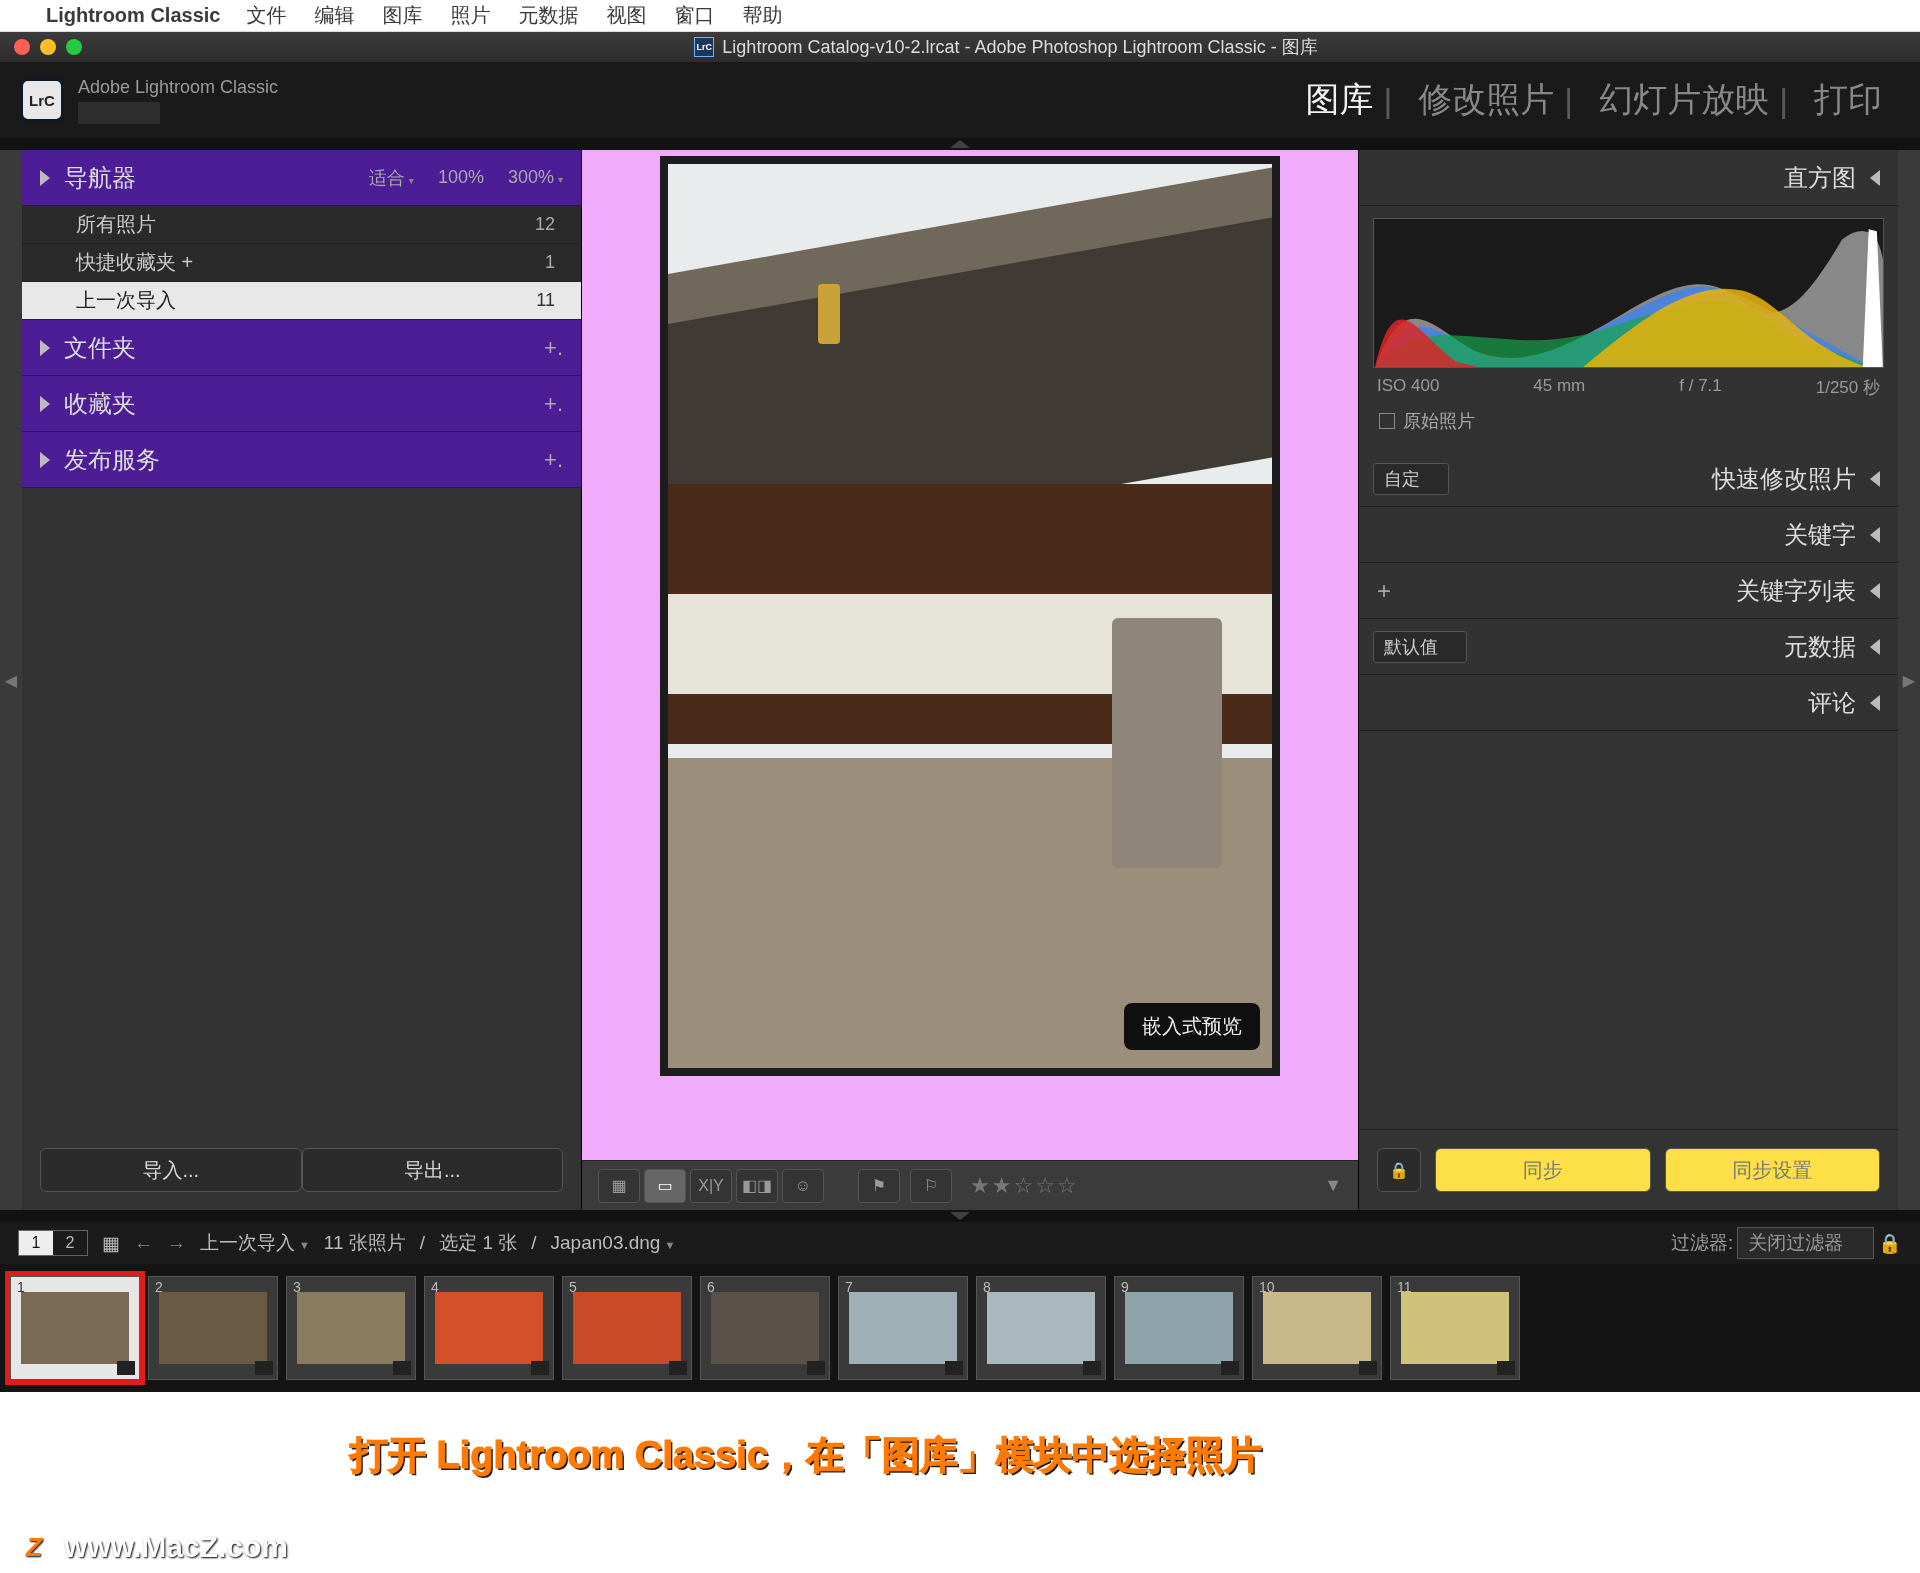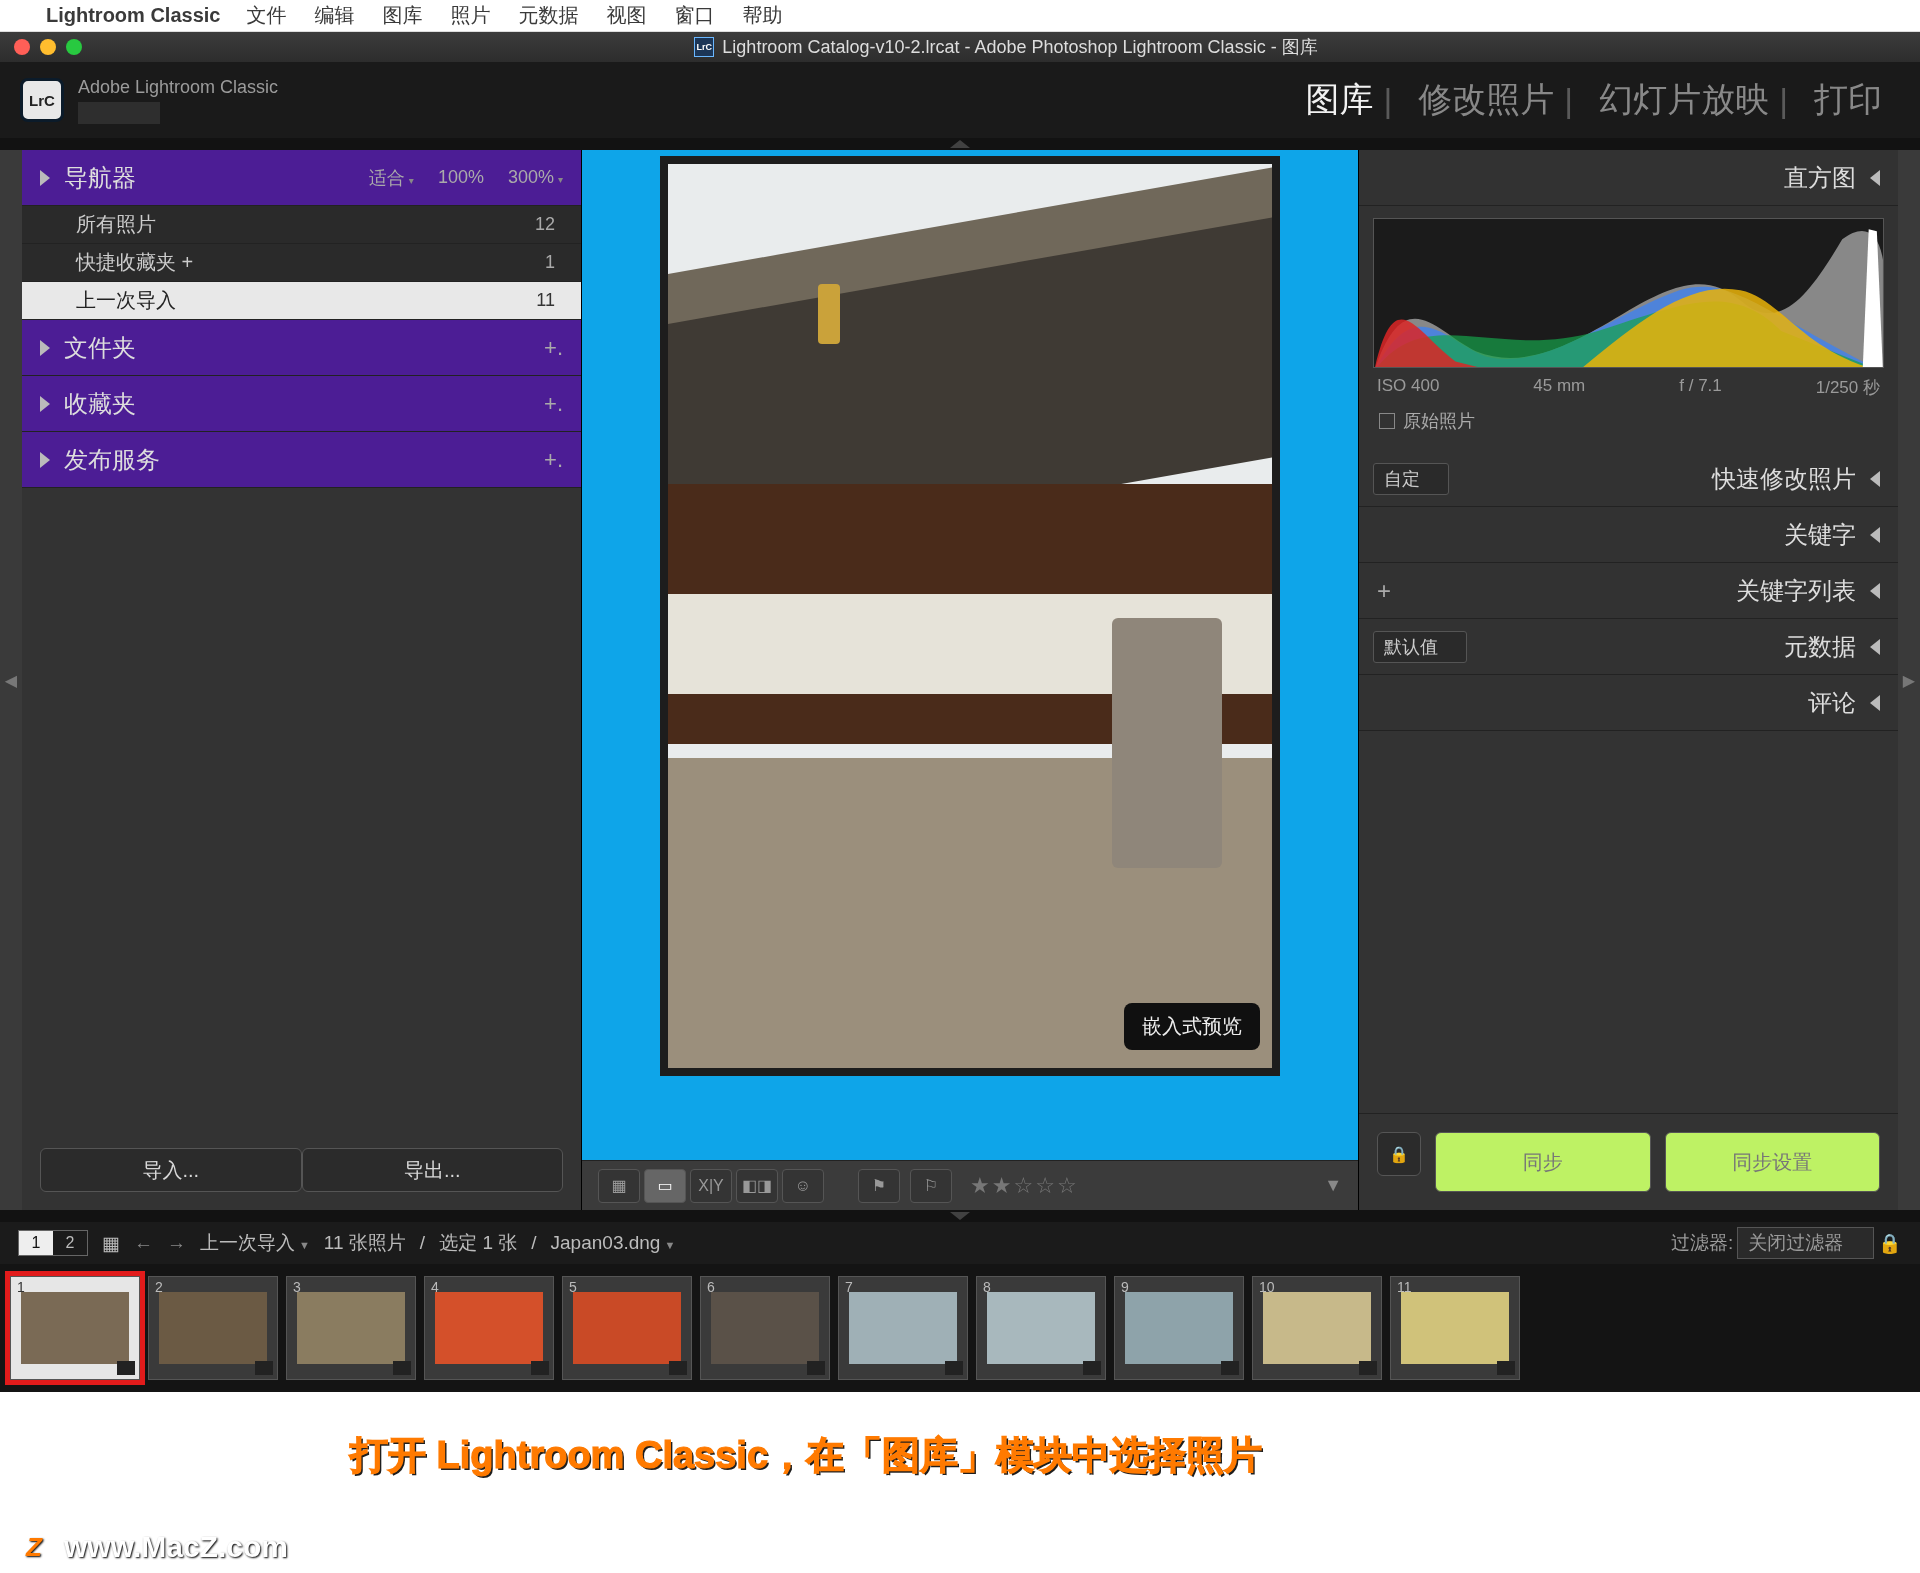--- a/index.html
+++ b/index.html
@@ -29,21 +29,21 @@
   .modules .sep{color:#5a5a5a;}
   .modules .mod.active{color:#f2f2f2;}
   .grabber-top{height:12px;background:#121212;display:flex;justify-content:center;align-items:center;}
   .grabber-top svg, .grabber-bot svg{opacity:.4}
 
   
   .cols{display:flex;height:1060px;position:relative;}
   .panel{background:#333;display:flex;flex-direction:column;}
   .panel.left{width:560px;border-right:1px solid #000;}
   .panel.right{width:540px;border-left:1px solid #000;}
-  .center{flex:1;background:#0ea5e9;display:flex;flex-direction:column;align-items:center;justify-content:flex-start;padding-top:6px;position:relative;}
+  .center{flex:1;background:#f0abfc;display:flex;flex-direction:column;align-items:center;justify-content:flex-start;padding-top:6px;position:relative;}
   .side-arrow{width:22px;background:#3a3a3a;display:flex;align-items:center;justify-content:center;color:#777;}
 
   
   .sec-head{height:56px;display:flex;align-items:center;padding:0 18px;color:#ddd;font-size:24px;border-bottom:1px solid #222;background:#4c1d95;}
   .sec-head .tri{width:0;height:0;margin-right:14px;}
   .tri.right{border-top:8px solid transparent;border-bottom:8px solid transparent;border-left:10px solid #bbb;}
   .tri.down{border-left:8px solid transparent;border-right:8px solid transparent;border-top:10px solid #bbb;}
   .sec-head .plus{margin-left:auto;color:#aaa;font-size:22px;}
   .nav-opts{margin-left:auto;color:#aaa;font-size:18px;display:flex;gap:24px;align-items:center;}
   .nav-opts span{white-space:nowrap}
@@ -84,21 +84,21 @@
   .r-head .dd{position:absolute;left:14px;background:#2a2a2a;border:1px solid #555;color:#ccc;font-size:18px;padding:3px 28px 3px 10px;border-radius:3px;}
   .r-head .plus-l{position:absolute;left:18px;color:#aaa;font-size:24px;}
   .histo-wrap{padding:12px 14px 6px;background:#323232;}
   .histo{height:150px;background:#1b1b1b;border:1px solid #555;position:relative;overflow:hidden;}
   .histo svg{position:absolute;inset:0;}
   .histo-meta{display:flex;justify-content:space-between;color:#9a9a9a;font-size:17px;padding:8px 4px 4px;}
   .raw-chk{color:#aaa;font-size:18px;padding:6px 6px 12px;display:flex;align-items:center;gap:8px;}
   .raw-chk .box{width:16px;height:16px;border:1px solid #888;}
   .sync-row{margin-top:auto;display:flex;gap:14px;padding:18px;border-top:1px solid #222;}
   .sync-row .lock{width:44px;height:44px;border:1px solid #555;border-radius:6px;display:flex;align-items:center;justify-content:center;color:#888;background:#2b2b2b}
-  .sync-row .sbtn{flex:1;height:60px;border:1px solid #555;border-radius:6px;background:#bef264;color:#777;display:flex;align-items:center;justify-content:center;font-size:20px;}
+  .sync-row .sbtn{flex:1;height:44px;border:1px solid #555;border-radius:6px;background:#fde047;color:#777;display:flex;align-items:center;justify-content:center;font-size:20px;}
 
   
   .grabber-bot{height:12px;background:#121212;display:flex;justify-content:center;align-items:center;}
   .fs-info{height:42px;background:#1b1b1b;display:flex;align-items:center;padding:0 18px;color:#bcbcbc;font-size:19px;gap:14px;}
   .fs-info .twin{display:flex;border:1px solid #666;}
   .fs-info .twin div{width:34px;height:24px;display:flex;align-items:center;justify-content:center;font-size:16px;}
   .fs-info .twin .on{background:#eee;color:#111}
   .fs-info .navarr{color:#888}
   .fs-info .crumb .car{font-size:11px;color:#888;margin-left:4px}
   .fs-info .right{margin-left:auto;display:flex;align-items:center;gap:4px;color:#9a9a9a}

